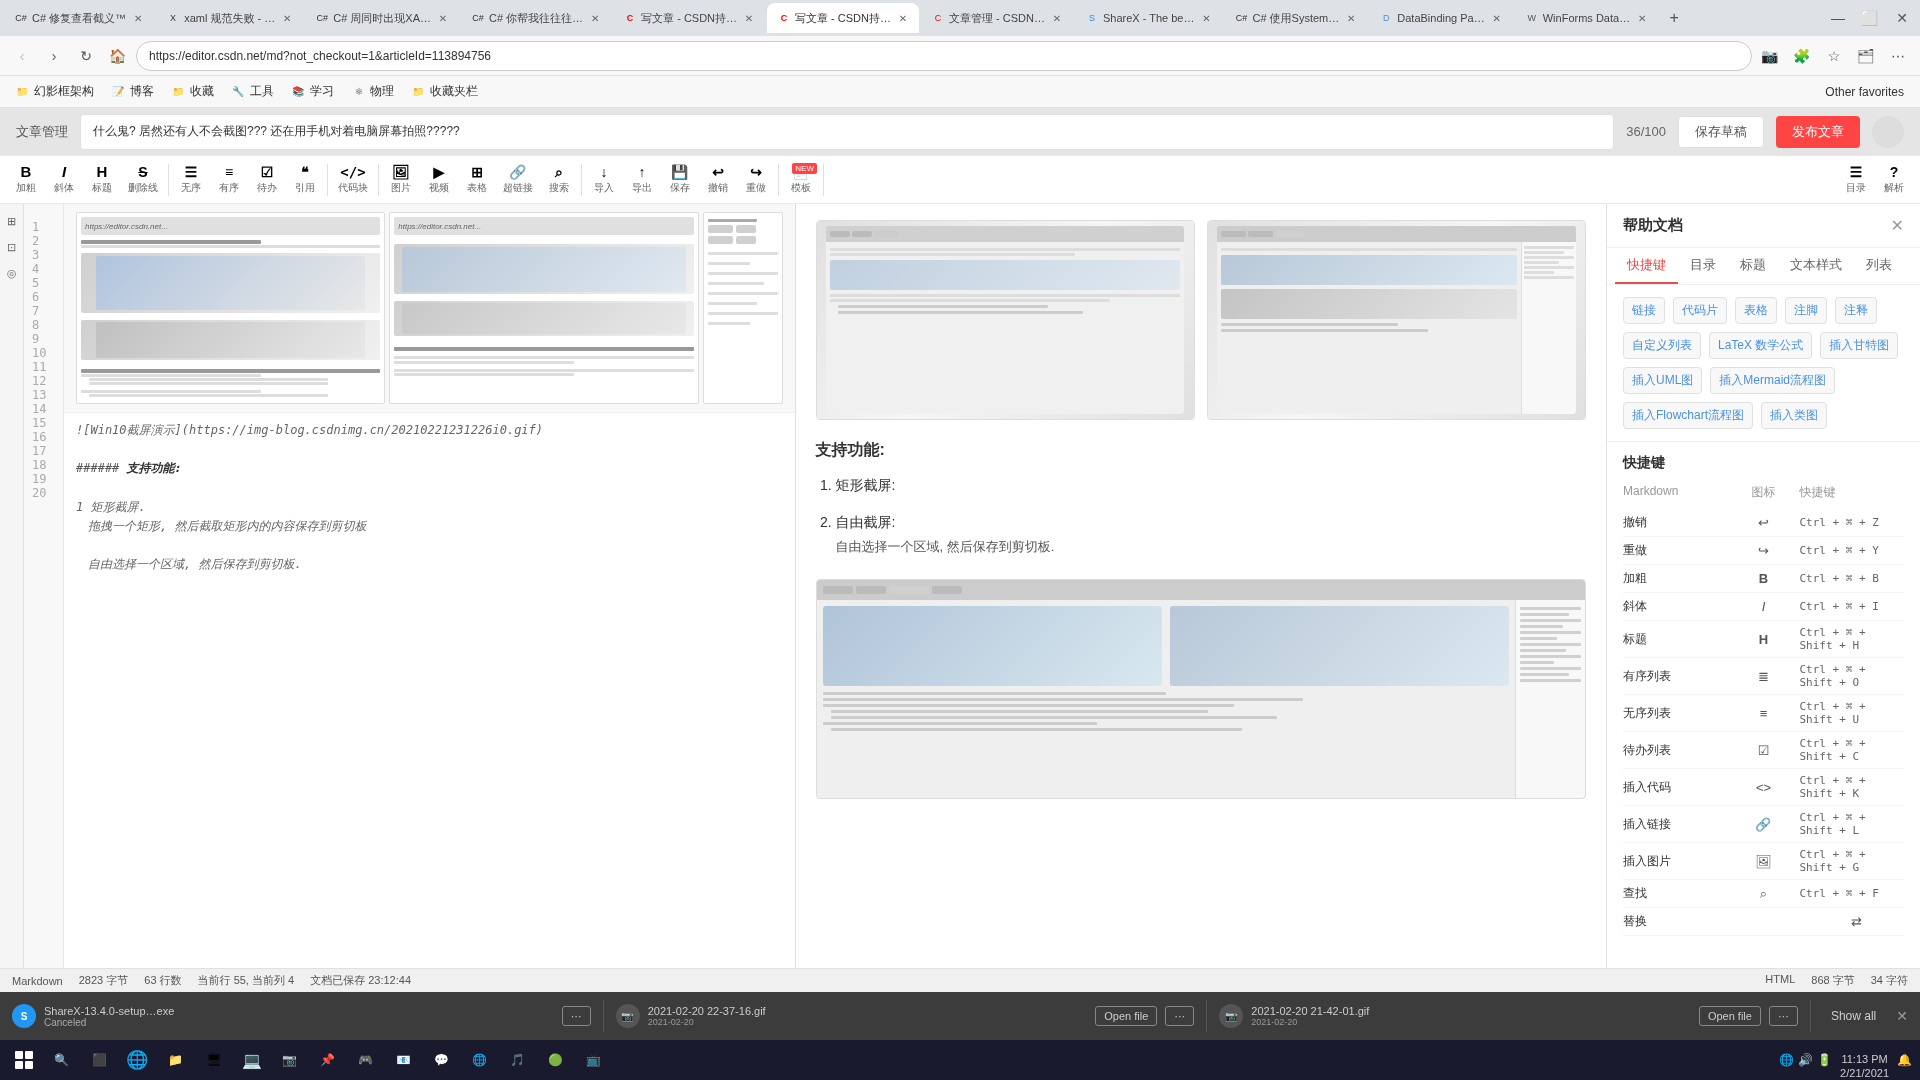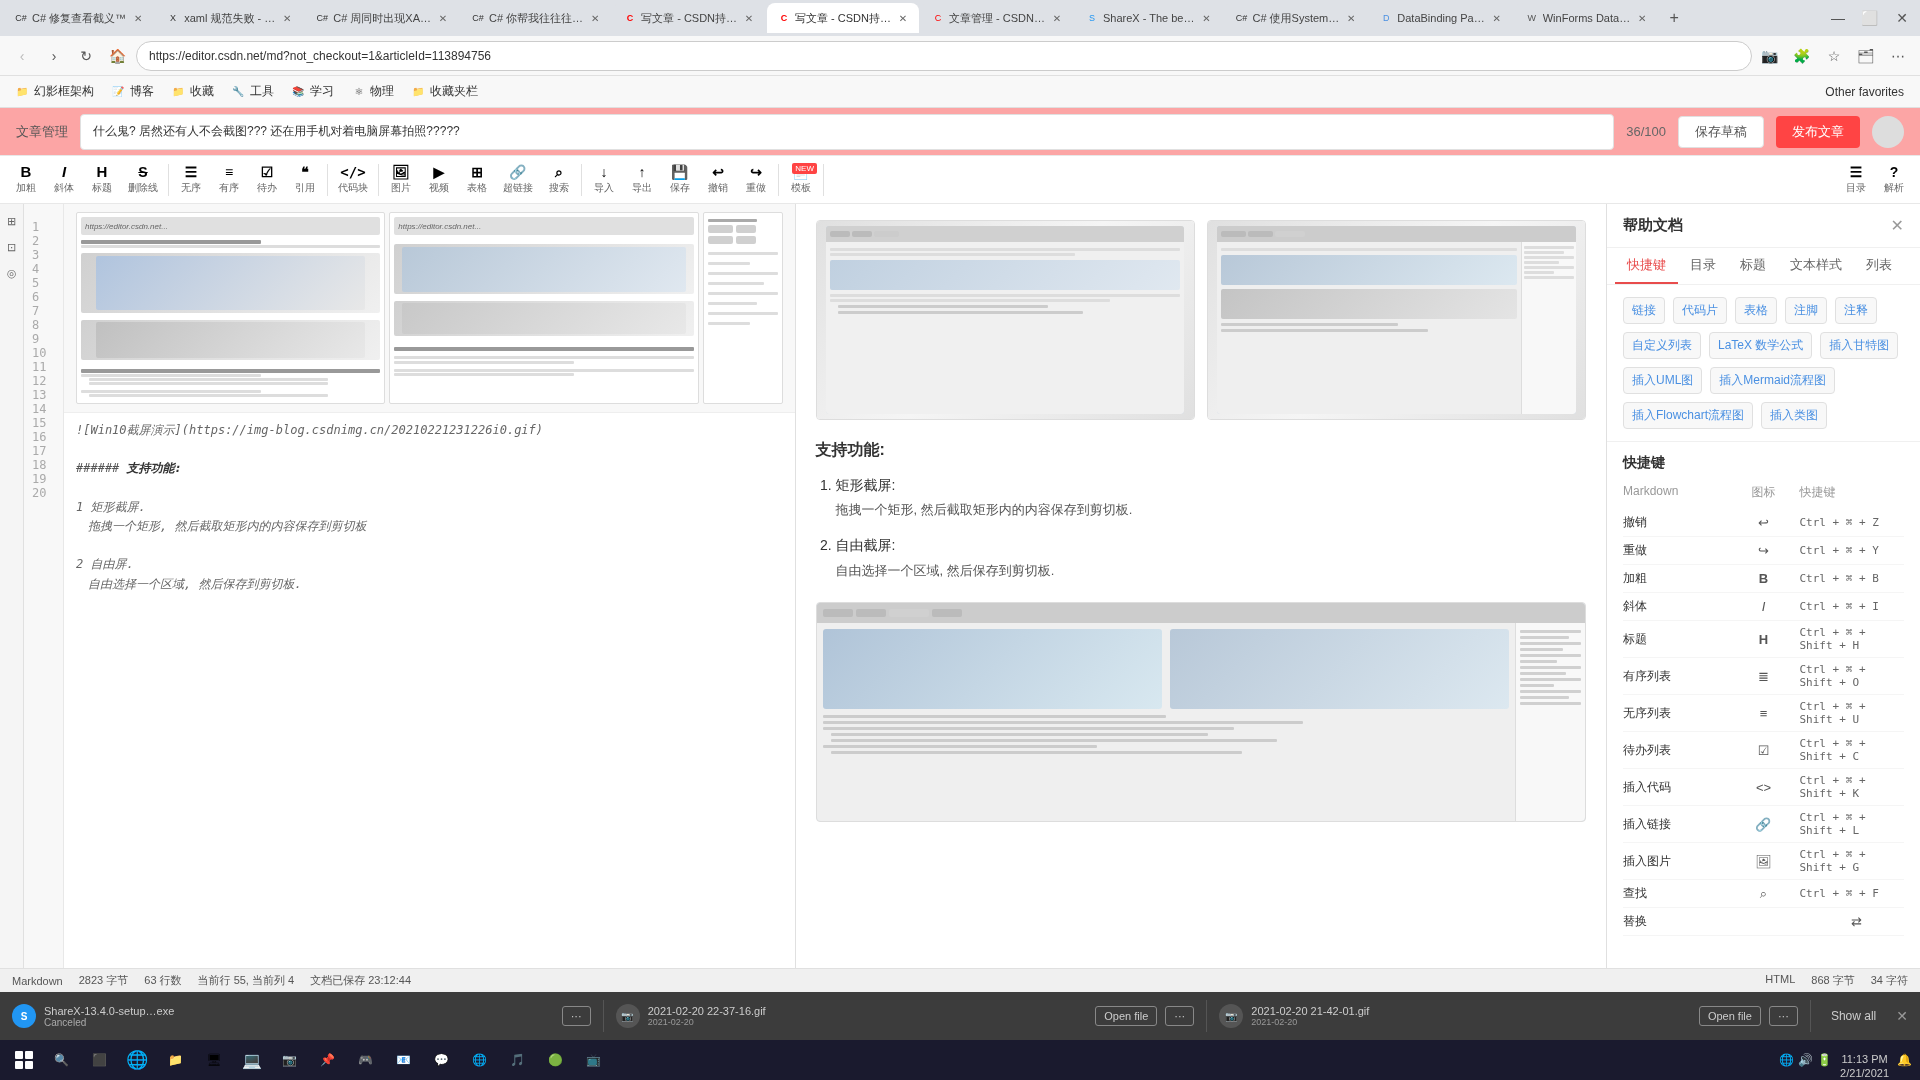--- a/index.html
+++ b/index.html
@@ -27,21 +27,21 @@
     
     .bookmark-bar { display: flex; align-items: center; background: #f8f8f8; height: 32px; padding: 0 8px; gap: 2px; border-bottom: 1px solid #e0e0e0; }
     .bookmark-item { display: flex; align-items: center; gap: 4px; padding: 3px 8px; border-radius: 4px; font-size: 12px; color: #333; cursor: pointer; white-space: nowrap; }
     .bookmark-icon { width: 14px; height: 14px; display: flex; align-items: center; justify-content: center; font-size: 10px; }
     .other-favorites { margin-left: auto; }
 
     
     .editor-container { flex: 1; display: flex; flex-direction: column; background: #fff; overflow: hidden; }
 
     
-    .csdn-header { display: flex; align-items: center; background: #fca5a5; border-bottom: 1px solid #e8e8e8; height: 48px; padding: 0 16px; gap: 12px; }
+    .csdn-header { display: flex; align-items: center; background: #e5e5e5; border-bottom: 1px solid #e8e8e8; height: 48px; padding: 0 16px; gap: 12px; }
     .article-mgmt { font-size: 13px; color: #555; }
     .article-title-input { flex: 1; height: 36px; border: 1px solid #e0e0e0; border-radius: 4px; padding: 0 12px; font-size: 14px; color: #333; }
     .word-count { font-size: 13px; color: #666; white-space: nowrap; }
     .save-draft-btn { height: 32px; padding: 0 16px; border: 1px solid #e0e0e0; border-radius: 4px; background: #fff; font-size: 13px; color: #555; cursor: pointer; }
     .publish-btn { height: 32px; padding: 0 16px; border-radius: 4px; background: #f44; color: #fff; font-size: 13px; border: none; cursor: pointer; }
     .avatar-icon { width: 32px; height: 32px; border-radius: 50%; background: #ddd; overflow: hidden; }
 
     
     .toolbar { display: flex; align-items: center; background: #fff; border-bottom: 1px solid #e8e8e8; padding: 4px 8px; gap: 2px; flex-wrap: nowrap; }
     .toolbar-btn { display: flex; flex-direction: column; align-items: center; justify-content: center; padding: 4px 6px; border-radius: 4px; cursor: pointer; min-width: 36px; gap: 2px; }
@@ -470,21 +470,20 @@
               </div>
 
               <div style="flex:1; padding: 8px 12px; font-family: monospace; font-size: 13px; line-height: 1.7; overflow-y:auto;">
                 <div class="code-line">![Win10截屏演示](https://img-blog.csdnimg.cn/20210221231226i0.gif)</div>
                 <div class="code-line">&nbsp;</div>
                 <div class="code-line"><span class="code-heading">######</span> <span class="code-bold">支持功能:</span></div>
                 <div class="code-line">&nbsp;</div>
                 <div class="code-line">1 矩形截屏.</div>
                 <div class="code-line" style="margin-left: 12px;">拖拽一个矩形, 然后截取矩形内的内容保存到剪切板</div>
                 <div class="code-line">&nbsp;</div>
-                <div class="code-line">2 自由屏.</div>
                 <div class="code-line" style="margin-left: 12px;">自由选择一个区域, 然后保存到剪切板.</div>
               </div>
             </div>
           </div>
         </div>
 
         <div class="editor-right">
           <div class="preview-content">
 
             <div style="display:flex; gap:12px; margin-bottom: 16px;">
@@ -543,21 +542,20 @@
                     </div>
                   </div>
                 </div>
               </div>
             </div>
 
             <div class="section-title">支持功能:</div>
             <ol class="numbered-list">
               <li>
                 <div class="list-main">矩形截屏:</div>
-                <div class="list-sub">拖拽一个矩形, 然后截取矩形内的内容保存到剪切板.</div>
               </li>
               <li style="margin-top:12px;">
                 <div class="list-main">自由截屏:</div>
                 <div class="list-sub">自由选择一个区域, 然后保存到剪切板.</div>
               </li>
             </ol>
 
             <div class="preview-img-large" style="height:220px; margin-top:20px;">
               <div style="width:100%; height:100%; background: linear-gradient(to bottom right, #c0ccd8 0%, #d8e4ec 40%, #c4d0d8 100%); border-radius:4px; overflow:hidden; position:relative;">
                 <div style="width:100%; height:20px; background:#ccc; display:flex; align-items:center; padding:0 6px; gap:4px; font-size:8px; color:#555;">

